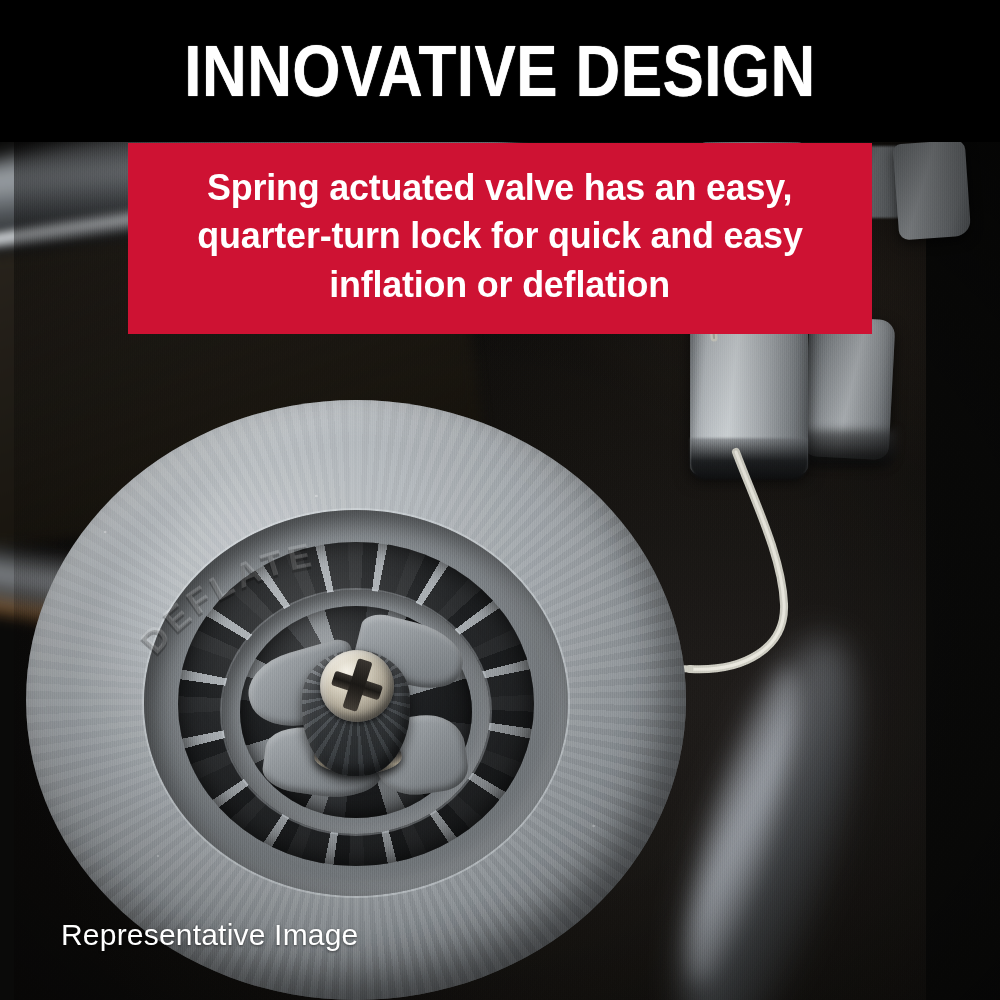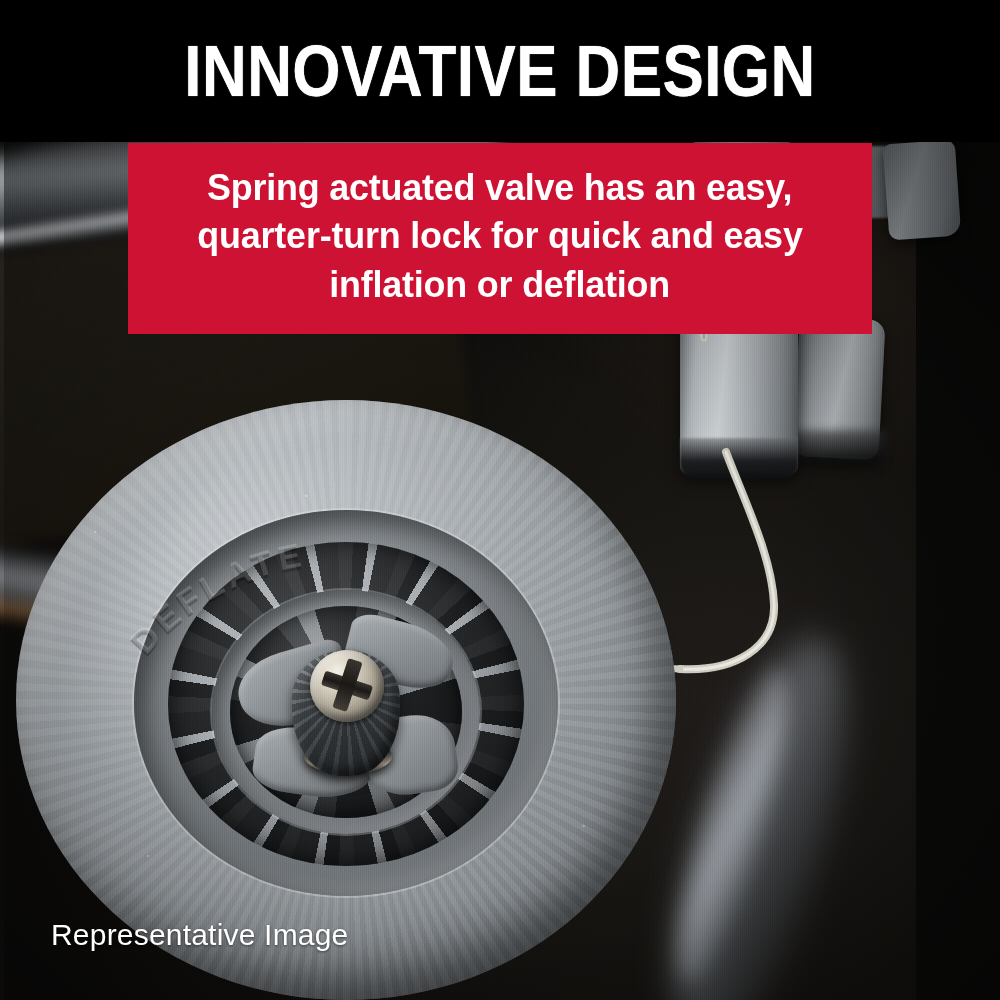--- a/index.html
+++ b/index.html
@@ -9,21 +9,21 @@
   #stage {
     position:relative;
     width:1000px; height:1000px;
     overflow:hidden;
     background:#0a0a09;
   }
 
   
   #photo {
     position:absolute;
-    left:4px; top:0; width:912px; height:1000px;
+    left:14px; top:0; width:912px; height:1000px;
     background:
       
       radial-gradient(ellipse 520px 380px at 830px 270px, rgba(60,50,40,0.55) 0%, rgba(30,26,22,0.2) 55%, rgba(0,0,0,0) 78%),
       
       radial-gradient(ellipse 900px 700px at 720px 700px, #201d1b 0%, #14120f 45%, #0b0a09 80%),
       linear-gradient(170deg, #16161a 0%, #101010 35%, #0d0c0b 65%, #111010 100%);
     filter:none;
   }
 
   

